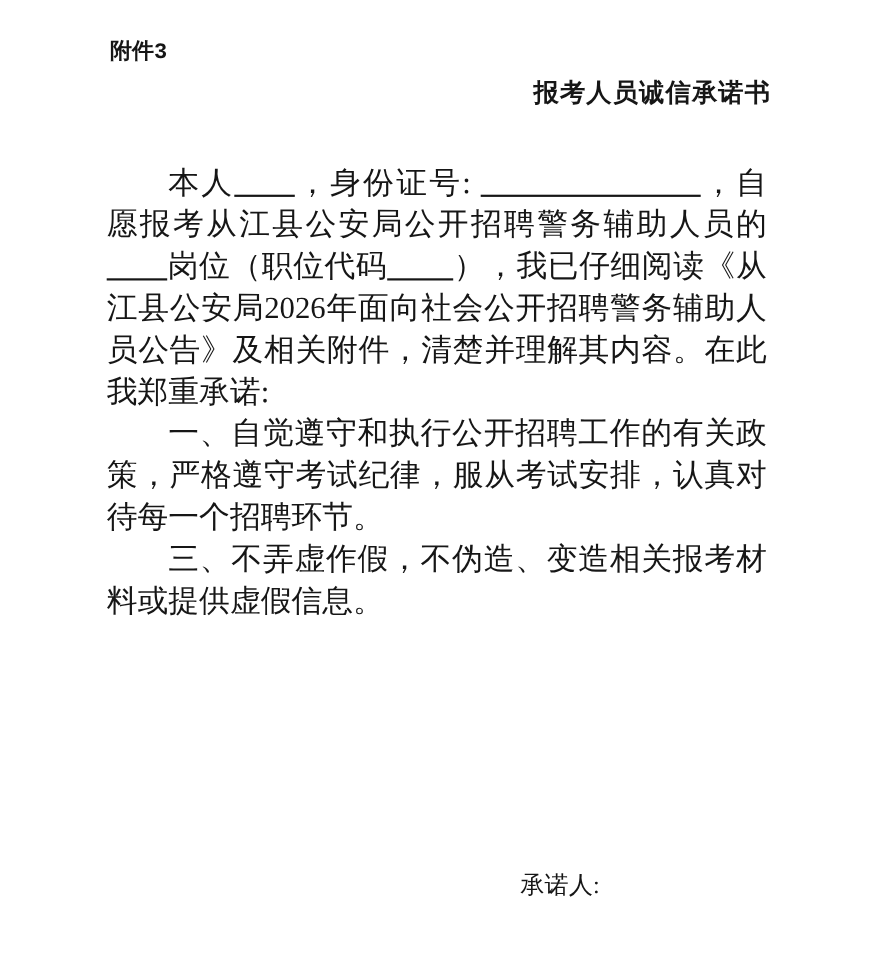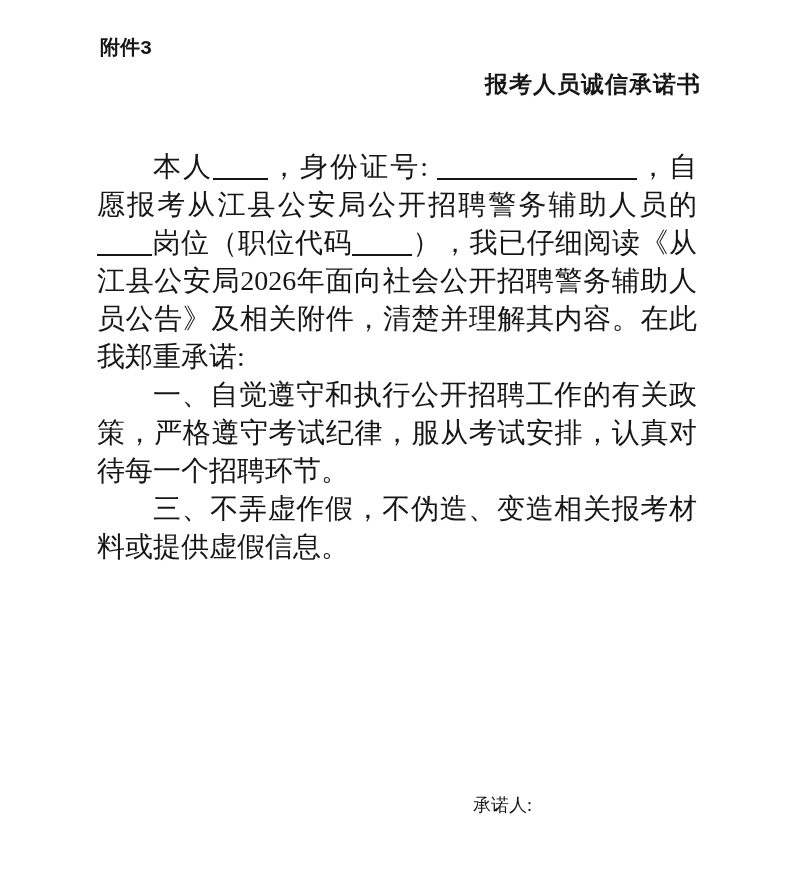--- a/index.html
+++ b/index.html
@@ -61,21 +61,21 @@
   .blank {
     display: inline-block;
     height: 6px;
     margin-bottom: -4px;
     border-bottom: 2px solid var(--underline);
   }
   .signature-block {
     position: absolute;
     left: 473px;
     top: 784px;
-    font-size: 18px;
+    font-size: 22px;
     line-height: 42px;
   }
   .sig-line {
     white-space: pre;
   }
 </style>
 </head>
 <body>
 
 <div class="page">

